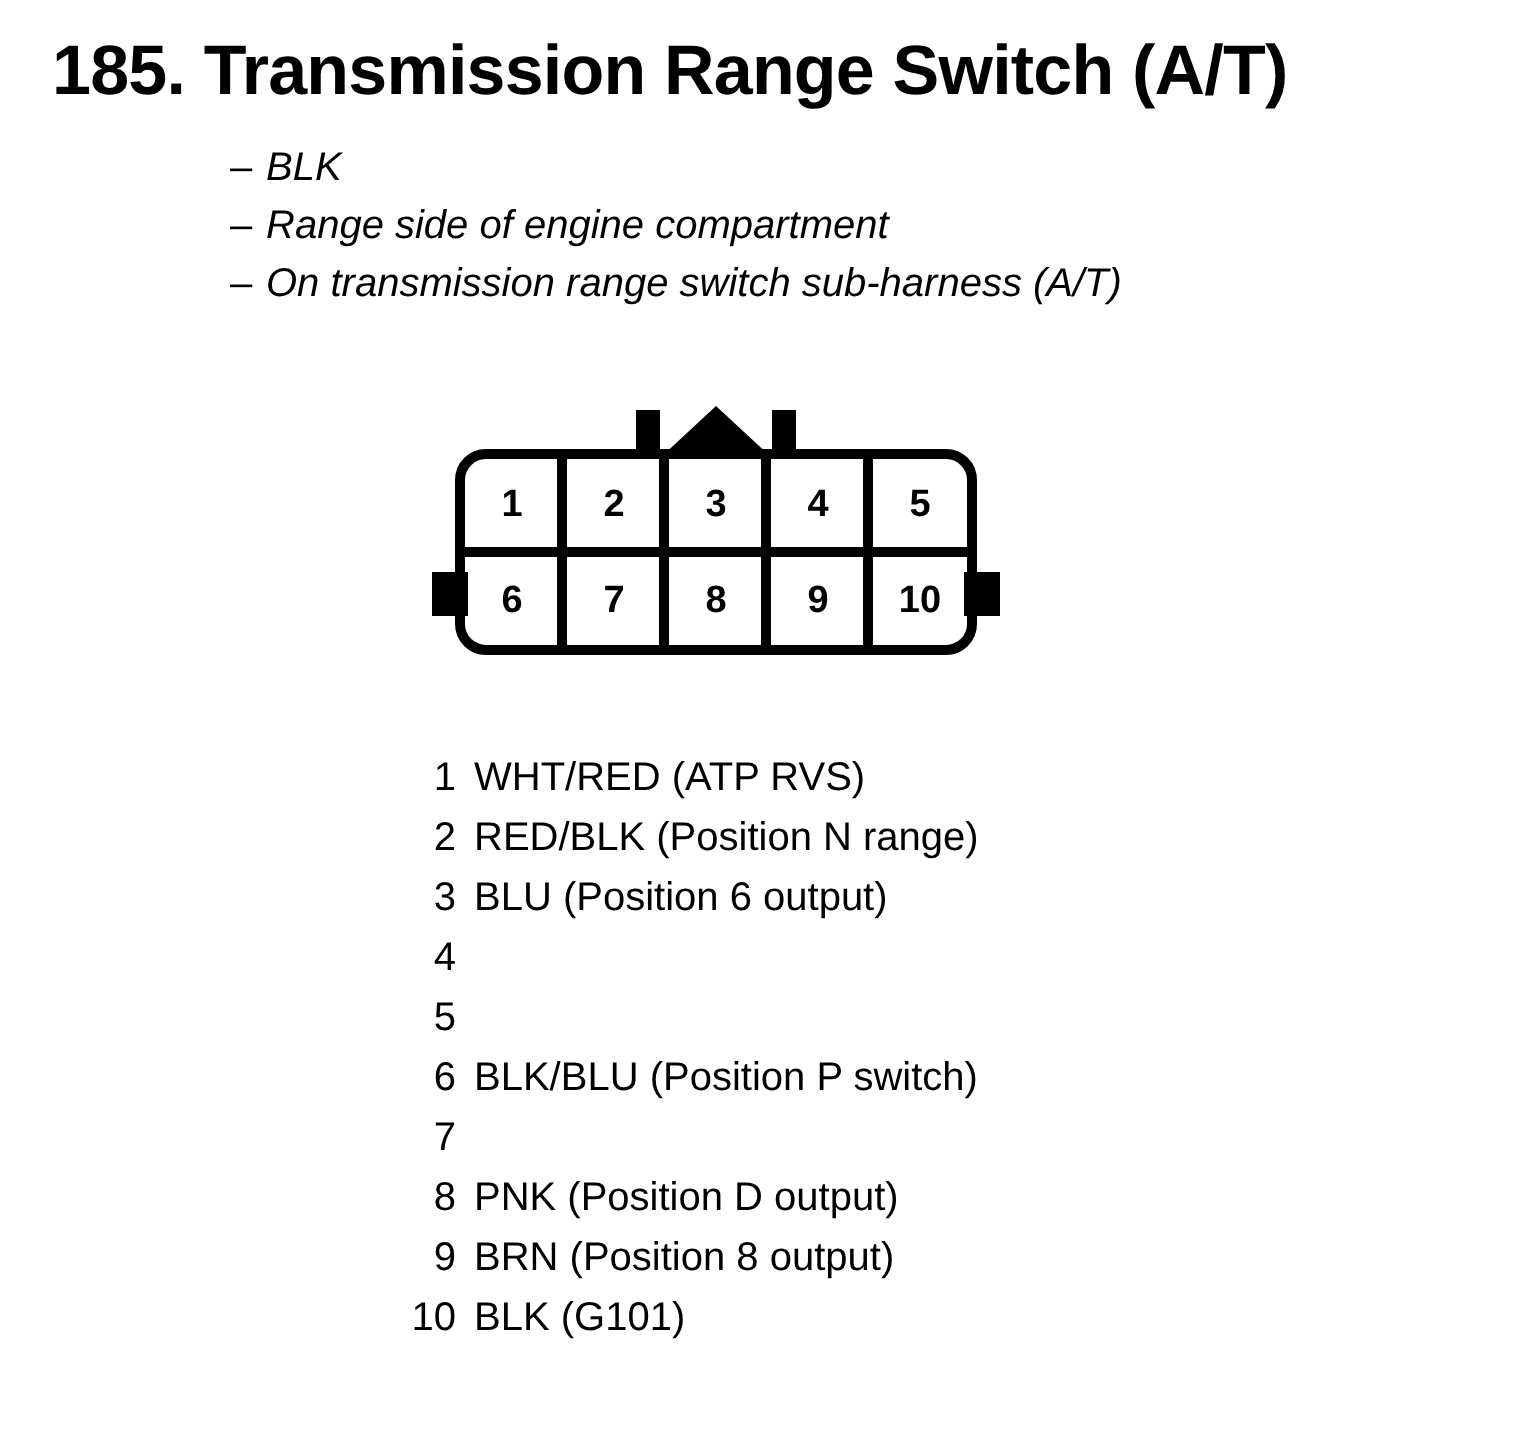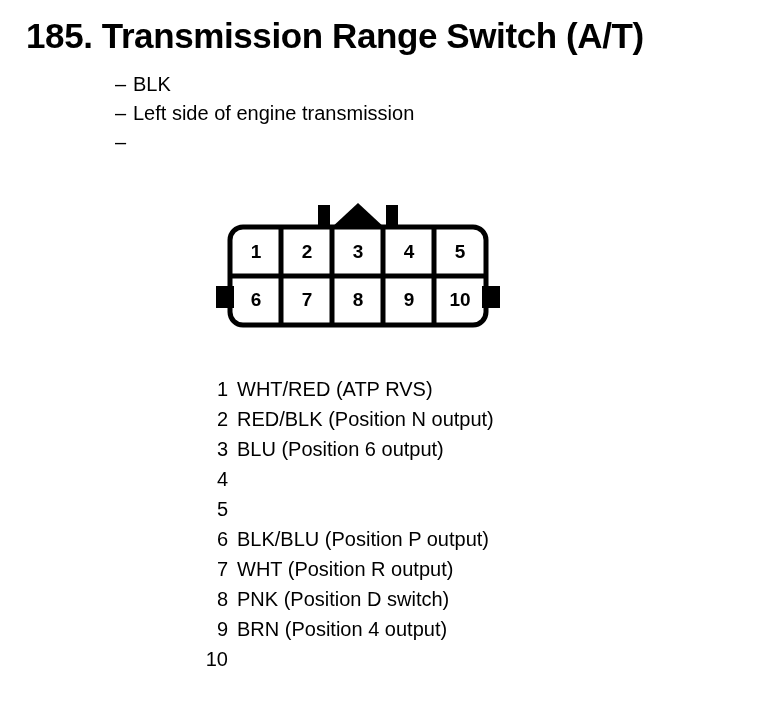--- a/index.html
+++ b/index.html
@@ -43,20 +43,21 @@
     font-size: 20px;
     line-height: 29px;
     white-space: nowrap;
   }
   .desc-dash {
     width: 18px;
     flex: 0 0 18px;
   }
   .desc-text {
     flex: 0 1 auto;
+    font-style: italic;
   }
 
   
   #connector-diagram {
     position: absolute;
     left: 210px;
     top: 196px;
     width: 300px;
     height: 136px;
   }
@@ -112,24 +113,25 @@
 
 <div id="page-title">185.  Transmission Range Switch (A/T)</div>
 
 <div id="description-list">
   <div class="desc-line">
     <span class="desc-dash">–</span>
     <span class="desc-text">BLK</span>
   </div>
   <div class="desc-line">
     <span class="desc-dash">–</span>
-    <span class="desc-text">Left side of engine transmission</span>
+    <span class="desc-text">Range side of engine compartment</span>
   </div>
   <div class="desc-line">
     <span class="desc-dash">–</span>
+    <span class="desc-text">On transmission range switch sub-harness (A/T)</span>
   </div>
 </div>
 
 <div id="connector-diagram">
   <svg id="connector-svg" width="300" height="136" viewBox="0 0 300 136" xmlns="http://www.w3.org/2000/svg">
 
     <rect class="conn-fill" x="108" y="9" width="12" height="24"></rect>
     <rect class="conn-fill" x="176" y="9" width="12" height="24"></rect>
 
     <path class="conn-fill" d="M 148 7 L 176 33 L 120 33 Z"></path>
@@ -160,44 +162,44 @@
   </svg>
 </div>
 
 <div id="pin-legend">
   <div class="pin-row">
     <span class="pin-row-num">1</span>
     <span class="pin-row-desc">WHT/RED (ATP RVS)</span>
   </div>
   <div class="pin-row">
     <span class="pin-row-num">2</span>
-    <span class="pin-row-desc">RED/BLK (Position N output)</span>
+    <span class="pin-row-desc">RED/BLK (Position N range)</span>
   </div>
   <div class="pin-row">
     <span class="pin-row-num">3</span>
     <span class="pin-row-desc">BLU (Position 6 output)</span>
   </div>
   <div class="pin-row">
     <span class="pin-row-num">4</span>
   </div>
   <div class="pin-row">
     <span class="pin-row-num">5</span>
   </div>
   <div class="pin-row">
     <span class="pin-row-num">6</span>
-    <span class="pin-row-desc">BLK/BLU (Position P output)</span>
+    <span class="pin-row-desc">BLK/BLU (Position P switch)</span>
   </div>
   <div class="pin-row">
     <span class="pin-row-num">7</span>
-    <span class="pin-row-desc">WHT (Position R output)</span>
   </div>
   <div class="pin-row">
     <span class="pin-row-num">8</span>
-    <span class="pin-row-desc">PNK (Position D switch)</span>
+    <span class="pin-row-desc">PNK (Position D output)</span>
   </div>
   <div class="pin-row">
     <span class="pin-row-num">9</span>
-    <span class="pin-row-desc">BRN (Position 4 output)</span>
+    <span class="pin-row-desc">BRN (Position 8 output)</span>
   </div>
   <div class="pin-row">
     <span class="pin-row-num">10</span>
+    <span class="pin-row-desc">BLK (G101)</span>
   </div>
 </div>
 
 </body></html>

